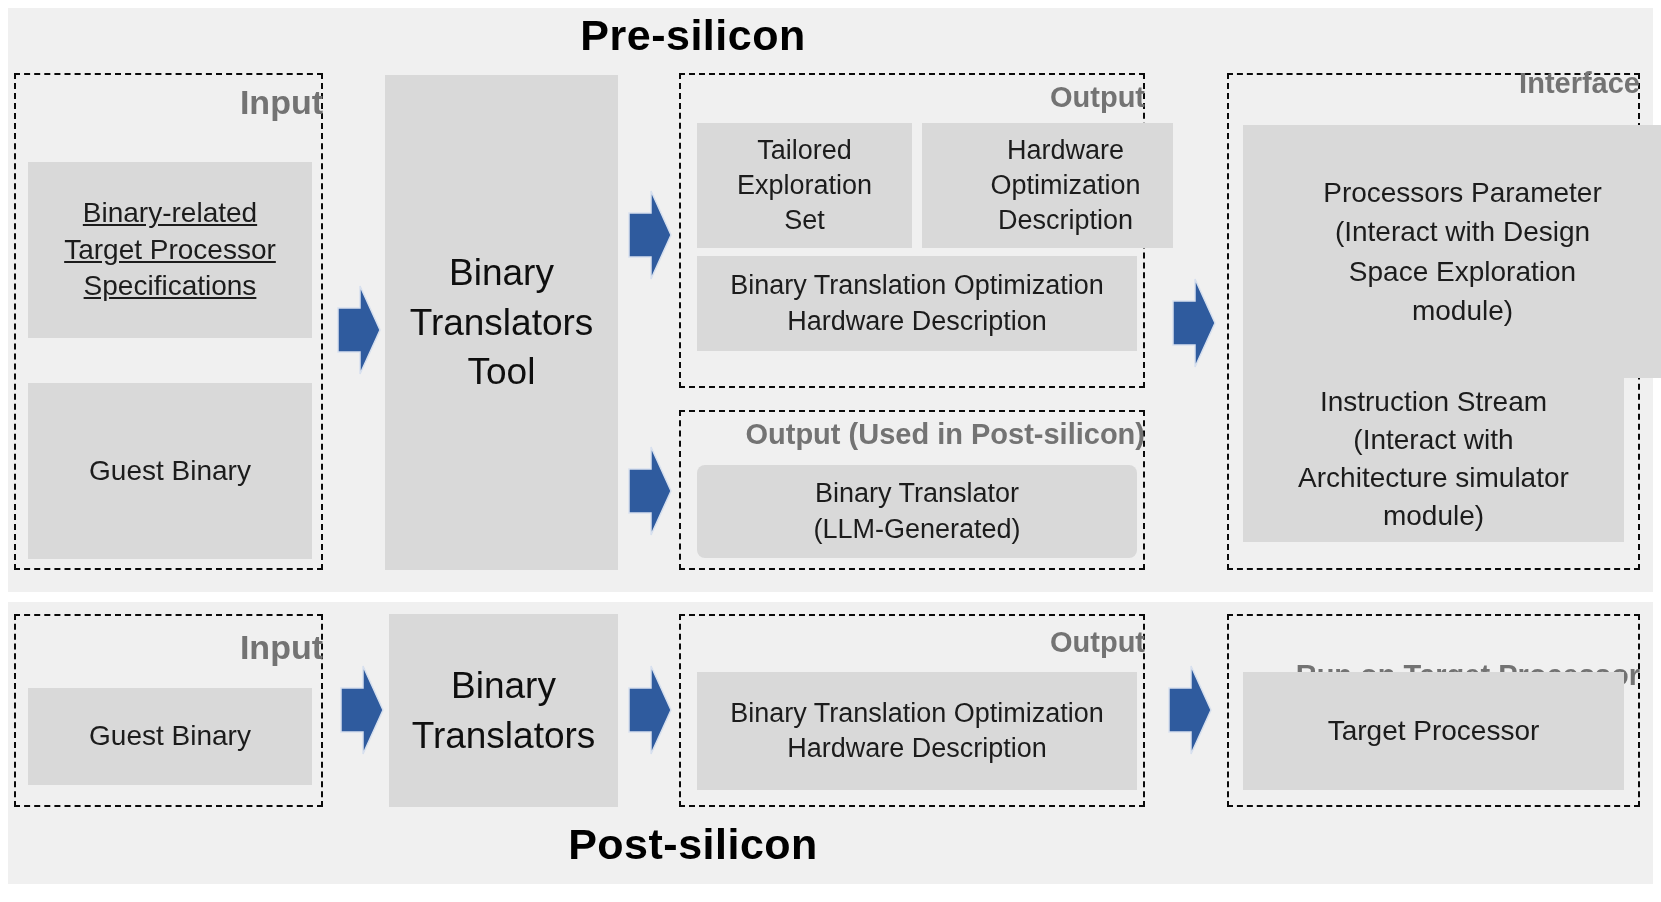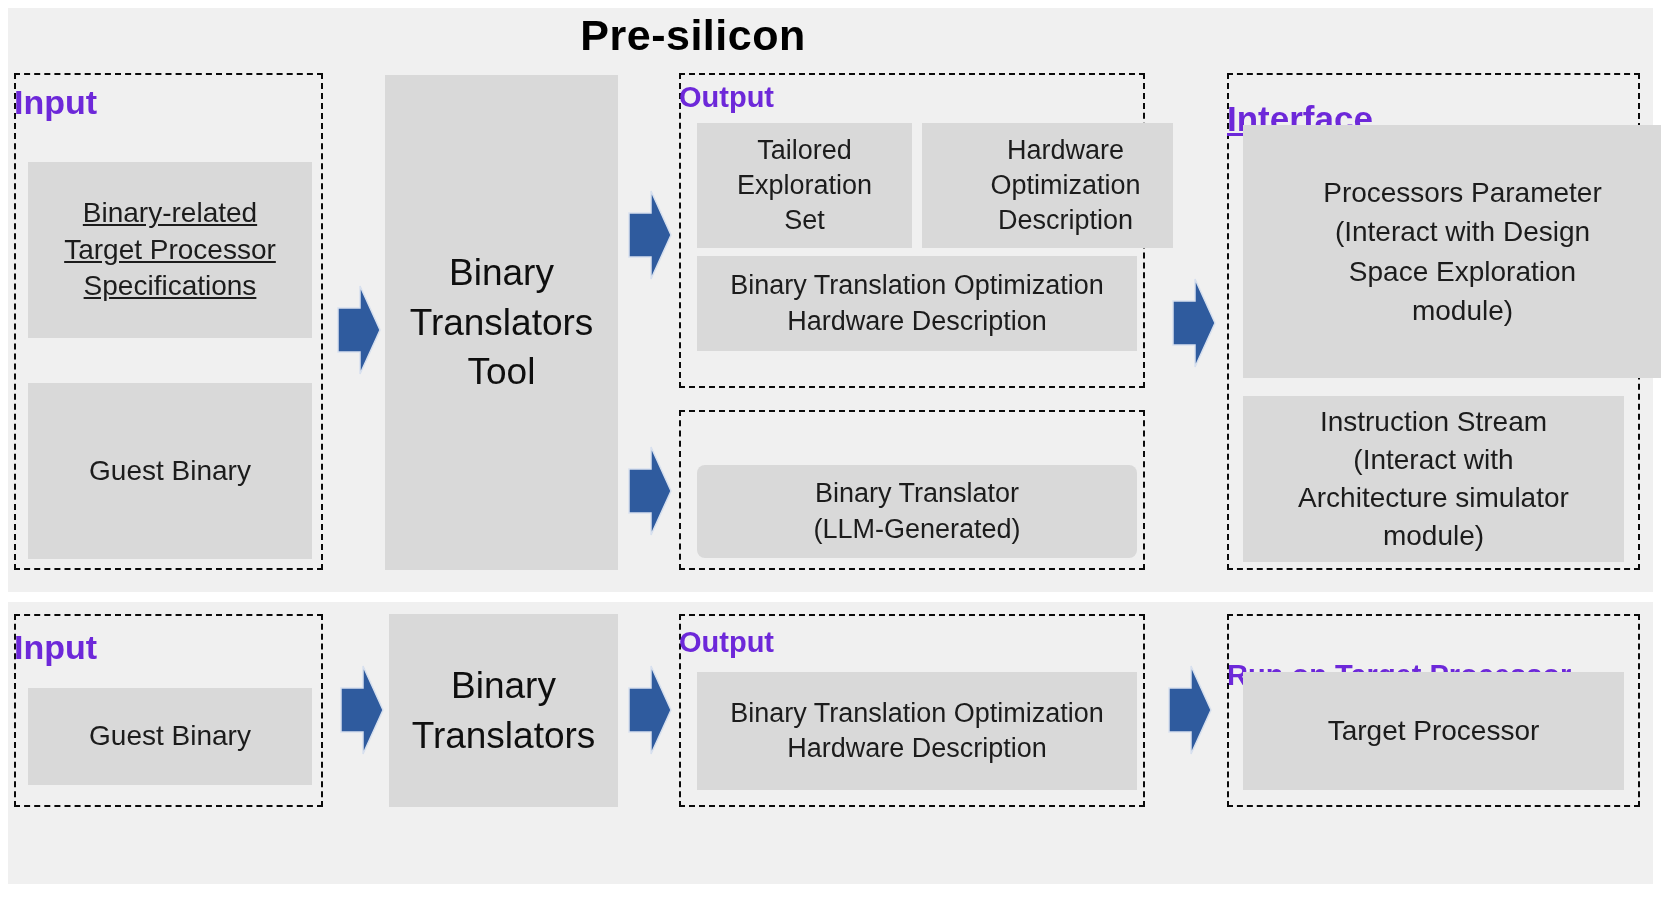--- a/index.html
+++ b/index.html
@@ -12,39 +12,40 @@
   }
   .panel{position:absolute;background:#f0f0f0;}
   .dashed{position:absolute;border:2px dashed #0b0b0b;box-sizing:border-box;}
   .gbox{
     position:absolute;background:#d9d9d9;
     display:flex;align-items:center;justify-content:center;
     text-align:center;white-space:pre-line;
     color:#1c1c1c;line-height:1.3;
   }
   .title{
-    position:absolute;text-align:left;font-weight:bold;color:#6d28d9;
+    position:absolute;text-align:right;font-weight:bold;color:#737373;
     line-height:1.1;
   }
   .big-title{
     position:absolute;left:0;width:1386px;text-align:center;
     font-weight:bold;color:#000;font-size:43px;letter-spacing:0.5px;
   }
   .arrow{position:absolute;width:44px;height:94px;}
   .arrow svg{display:block;width:100%;height:100%;}
 </style>
 </head>
 <body>
 
 <div id="stage">
 
   <div class="panel" style="left:8px;top:8px;width:1645px;height:584px;"></div>
   <div class="panel" style="left:8px;top:602px;width:1645px;height:282px;"></div>
 
   <div class="big-title" style="top:11px;">Pre-silicon</div>
+  <div class="big-title" style="top:820px;">Post-silicon</div>
 
   <div class="dashed" style="left:14px;top:73px;width:309px;height:497px;"></div>
   <div class="title" style="left:14px;top:84px;width:309px;font-size:34px;">Input</div>
   <div class="gbox" style="left:28px;top:162px;width:284px;height:176px;font-size:28px;text-decoration:underline;">Binary-related
 Target Processor
 Specifications</div>
   <div class="gbox" style="left:28px;top:383px;width:284px;height:176px;font-size:28px;">Guest Binary</div>
 
   <div class="arrow" style="left:337px;top:283px;">
     <svg viewBox="0 0 44 94">
@@ -73,36 +74,37 @@
   <div class="gbox" style="left:697px;top:123px;width:215px;height:125px;font-size:27px;">Tailored
 Exploration
 Set</div>
   <div class="gbox" style="left:922px;top:123px;width:215px;height:125px;font-size:27px;padding-left:36px;">Hardware
 Optimization
 Description</div>
   <div class="gbox" style="left:697px;top:256px;width:440px;height:95px;font-size:27px;">Binary Translation Optimization
 Hardware Description</div>
 
   <div class="dashed" style="left:679px;top:410px;width:466px;height:160px;"></div>
+  <div class="title" style="left:679px;top:419px;width:466px;font-size:29px;">Output (Used in Post-silicon)</div>
   <div class="gbox" style="left:697px;top:465px;width:440px;height:93px;font-size:27px;border-radius:8px;">Binary Translator
 (LLM-Generated)</div>
 
   <div class="arrow" style="left:1172px;top:276px;">
     <svg viewBox="0 0 44 94">
       <path d="M1 25 L23 25 L23 3 L43 47 L23 91 L23 69 L1 69 Z" fill="#2f5b9e" stroke="#d7e0ee" stroke-width="1.5"></path>
     </svg>
   </div>
 
   <div class="dashed" style="left:1227px;top:73px;width:413px;height:497px;"></div>
-  <div class="title" style="left:1227px;top:100px;width:413px;font-size:35px;text-decoration:underline;">Interface</div>
+  <div class="title" style="left:1227px;top:68px;width:413px;font-size:29px;">Interface</div>
   <div class="gbox" style="left:1243px;top:125px;width:439px;height:253px;font-size:28px;line-height:1.4;">Processors Parameter
 (Interact with Design
 Space Exploration
 module)</div>
-  <div class="gbox" style="left:1243px;top:396px;width:381px;height:166px;font-size:28px;line-height:1.35;">Instruction Stream
+  <div class="gbox" style="left:1243px;top:376px;width:381px;height:166px;font-size:28px;line-height:1.35;">Instruction Stream
 (Interact with
 Architecture simulator
 module)</div>
 
   <div class="dashed" style="left:14px;top:614px;width:309px;height:193px;"></div>
   <div class="title" style="left:14px;top:629px;width:309px;font-size:34px;">Input</div>
   <div class="gbox" style="left:28px;top:688px;width:284px;height:97px;font-size:28px;">Guest Binary</div>
 
   <div class="arrow" style="left:340px;top:663px;">
     <svg viewBox="0 0 44 94">

